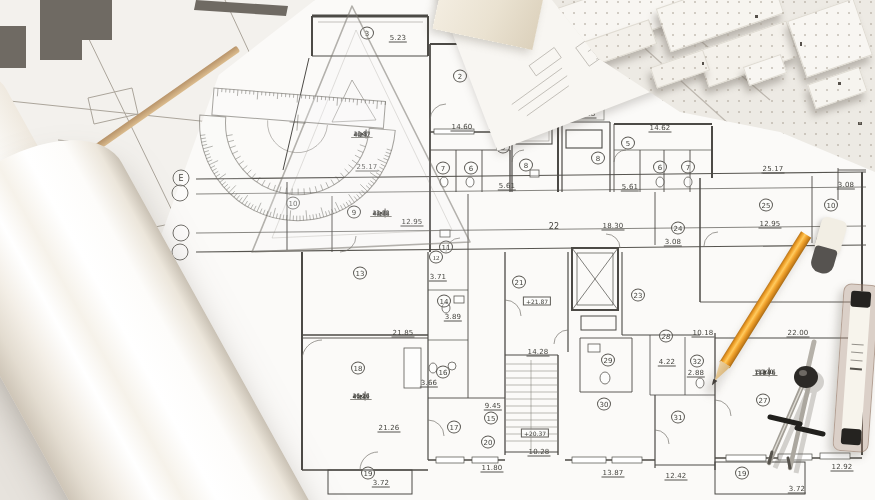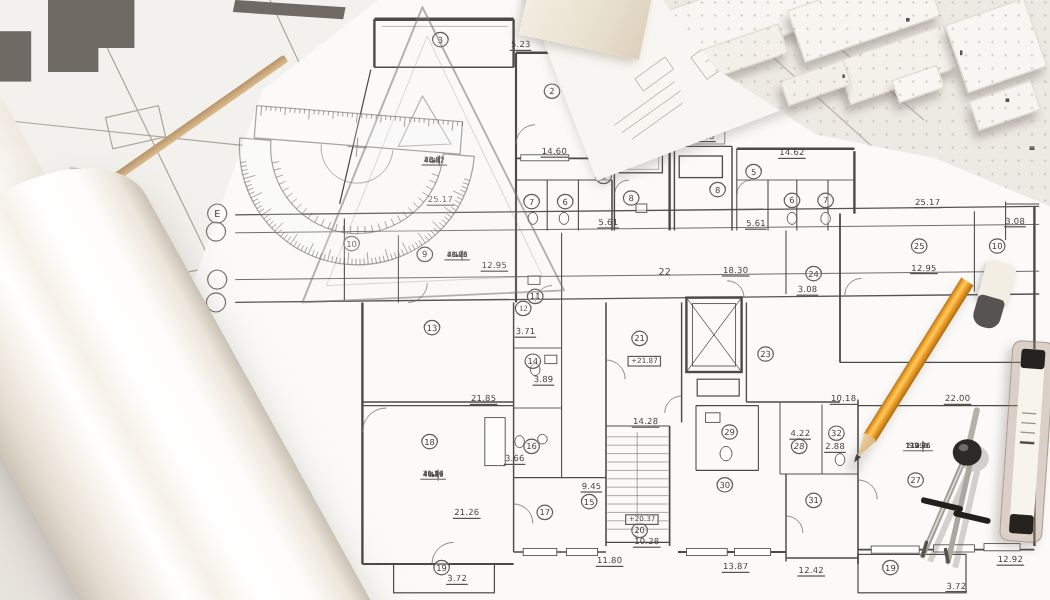--- a/index.html
+++ b/index.html
@@ -255,36 +255,36 @@
       <span class="room" style="left: 688px; top: 167px;">7</span>
       <span class="room" style="left: 293px; top: 203px;">10</span>
       <span class="room" style="left: 354px; top: 212px;">9</span>
       <span class="room" style="left: 446px; top: 215px; margin-top: 32px;">11</span>
       <span class="room" style="left: 678px; top: 228px;">24</span>
       <span class="room" style="left: 766px; top: 205px;">25</span>
       <span class="room" style="left: 831px; top: 205px;">10</span>
       <span class="room" style="left: 436px; top: 257px; font-family: Liberation Serif, serif;">12</span>
       <span class="room" style="left: 360px; top: 273px;">13</span>
       <span class="room" style="left: 444px; top: 301px;">14</span>
-      <span class="room" style="left: 533px; top: 282px;">21</span>
+      <span class="room" style="left: 519px; top: 282px;">21</span>
       <span class="room" style="left: 638px; top: 283px; margin-top: 12px;">23</span>
       <span class="room" style="left: 443px; top: 372px;">16</span>
       <span class="room" style="left: 491px; top: 370px; margin-top: 48px;">15</span>
       <span class="room" style="left: 358px; top: 368px;">18</span>
       <span class="room" style="left: 454px; top: 427px;">17</span>
       <span class="room" style="left: 368px; top: 473px;">19</span>
-      <span class="room" style="left: 533px; top: 442px;">20</span>
+      <span class="room" style="left: 488px; top: 442px;">20</span>
       <span class="room" style="left: 608px; top: 360px;">29</span>
       <span class="room" style="left: 604px; top: 404px; text-align: right;">30</span>
-      <span class="room" style="left: 666px; top: 372px; font-style: italic;">28</span>
+      <span class="room" style="left: 666px; top: 336px; font-style: italic;">28</span>
       <span class="room" style="left: 697px; top: 361px;">32</span>
       <span class="room" style="left: 678px; top: 417px;">31</span>
       <span class="room" style="left: 763px; top: 400px;">27</span>
       <span class="room" style="left: 742px; top: 473px;">19</span>
-      <span class="dim" style="left: 398px; top: 38px; margin-left: 36px;">5.23</span>
+      <span class="dim" style="left: 398px; top: 38px;">5.23</span>
       <span class="dim" style="left: 462px; top: 127px;">14.60</span>
       <span class="dim" style="left: 553px; top: 114px;">13.88</span>
       <span class="dim" style="left: 585px; top: 114px;">13.88</span>
       <span class="dim" style="left: 660px; top: 128px;">14.62</span>
       <span class="dim" style="left: 367px; top: 167px;">25.17</span>
       <span class="dim" style="left: 773px; top: 169px;">25.17</span>
       <span class="dim" style="left: 846px; top: 185px;">3.08</span>
       <span class="dim" style="left: 507px; top: 186px;">5.61</span>
       <span class="dim" style="left: 630px; top: 187px;">5.61</span>
       <span class="dim" style="left: 412px; top: 222px;">12.95</span>
@@ -297,21 +297,21 @@
       <span class="dim" style="left: 403px; top: 333px;">21.85</span>
       <span class="dim" style="left: 703px; top: 333px;">10.18</span>
       <span class="dim" style="left: 798px; top: 333px;">22.00</span>
       <span class="dim" style="left: 538px; top: 352px;">14.28</span>
       <span class="dim" style="left: 667px; top: 362px;">4.22</span>
       <span class="dim" style="left: 696px; top: 373px;">2.88</span>
       <span class="dim" style="left: 429px; top: 383px;">3.66</span>
       <span class="dim" style="left: 493px; top: 406px;">9.45</span>
       <span class="dim" style="left: 389px; top: 428px;">21.26</span>
       <span class="dim" style="left: 539px; top: 452px;">10.28</span>
-      <span class="dim" style="left: 508px; top: 468px; text-align: right;">11.80</span>
+      <span class="dim" style="left: 492px; top: 468px; text-align: right;">11.80</span>
       <span class="dim" style="left: 613px; top: 473px;">13.87</span>
       <span class="dim" style="left: 676px; top: 476px;">12.42</span>
       <span class="dim" style="left: 842px; top: 467px;">12.92</span>
       <span class="dim" style="left: 381px; top: 483px;">3.72</span>
       <span class="dim" style="left: 797px; top: 489px;">3.72</span>
       <span class="elev" style="left: 537px; top: 301px;">+21.87</span>
       <span class="elev" style="left: 535px; top: 433px;">+20.37</span>
       <div class="atable" style="left: 362px; top: 134px;">
         <div class="unit">2</div>
         <div class="rows">

